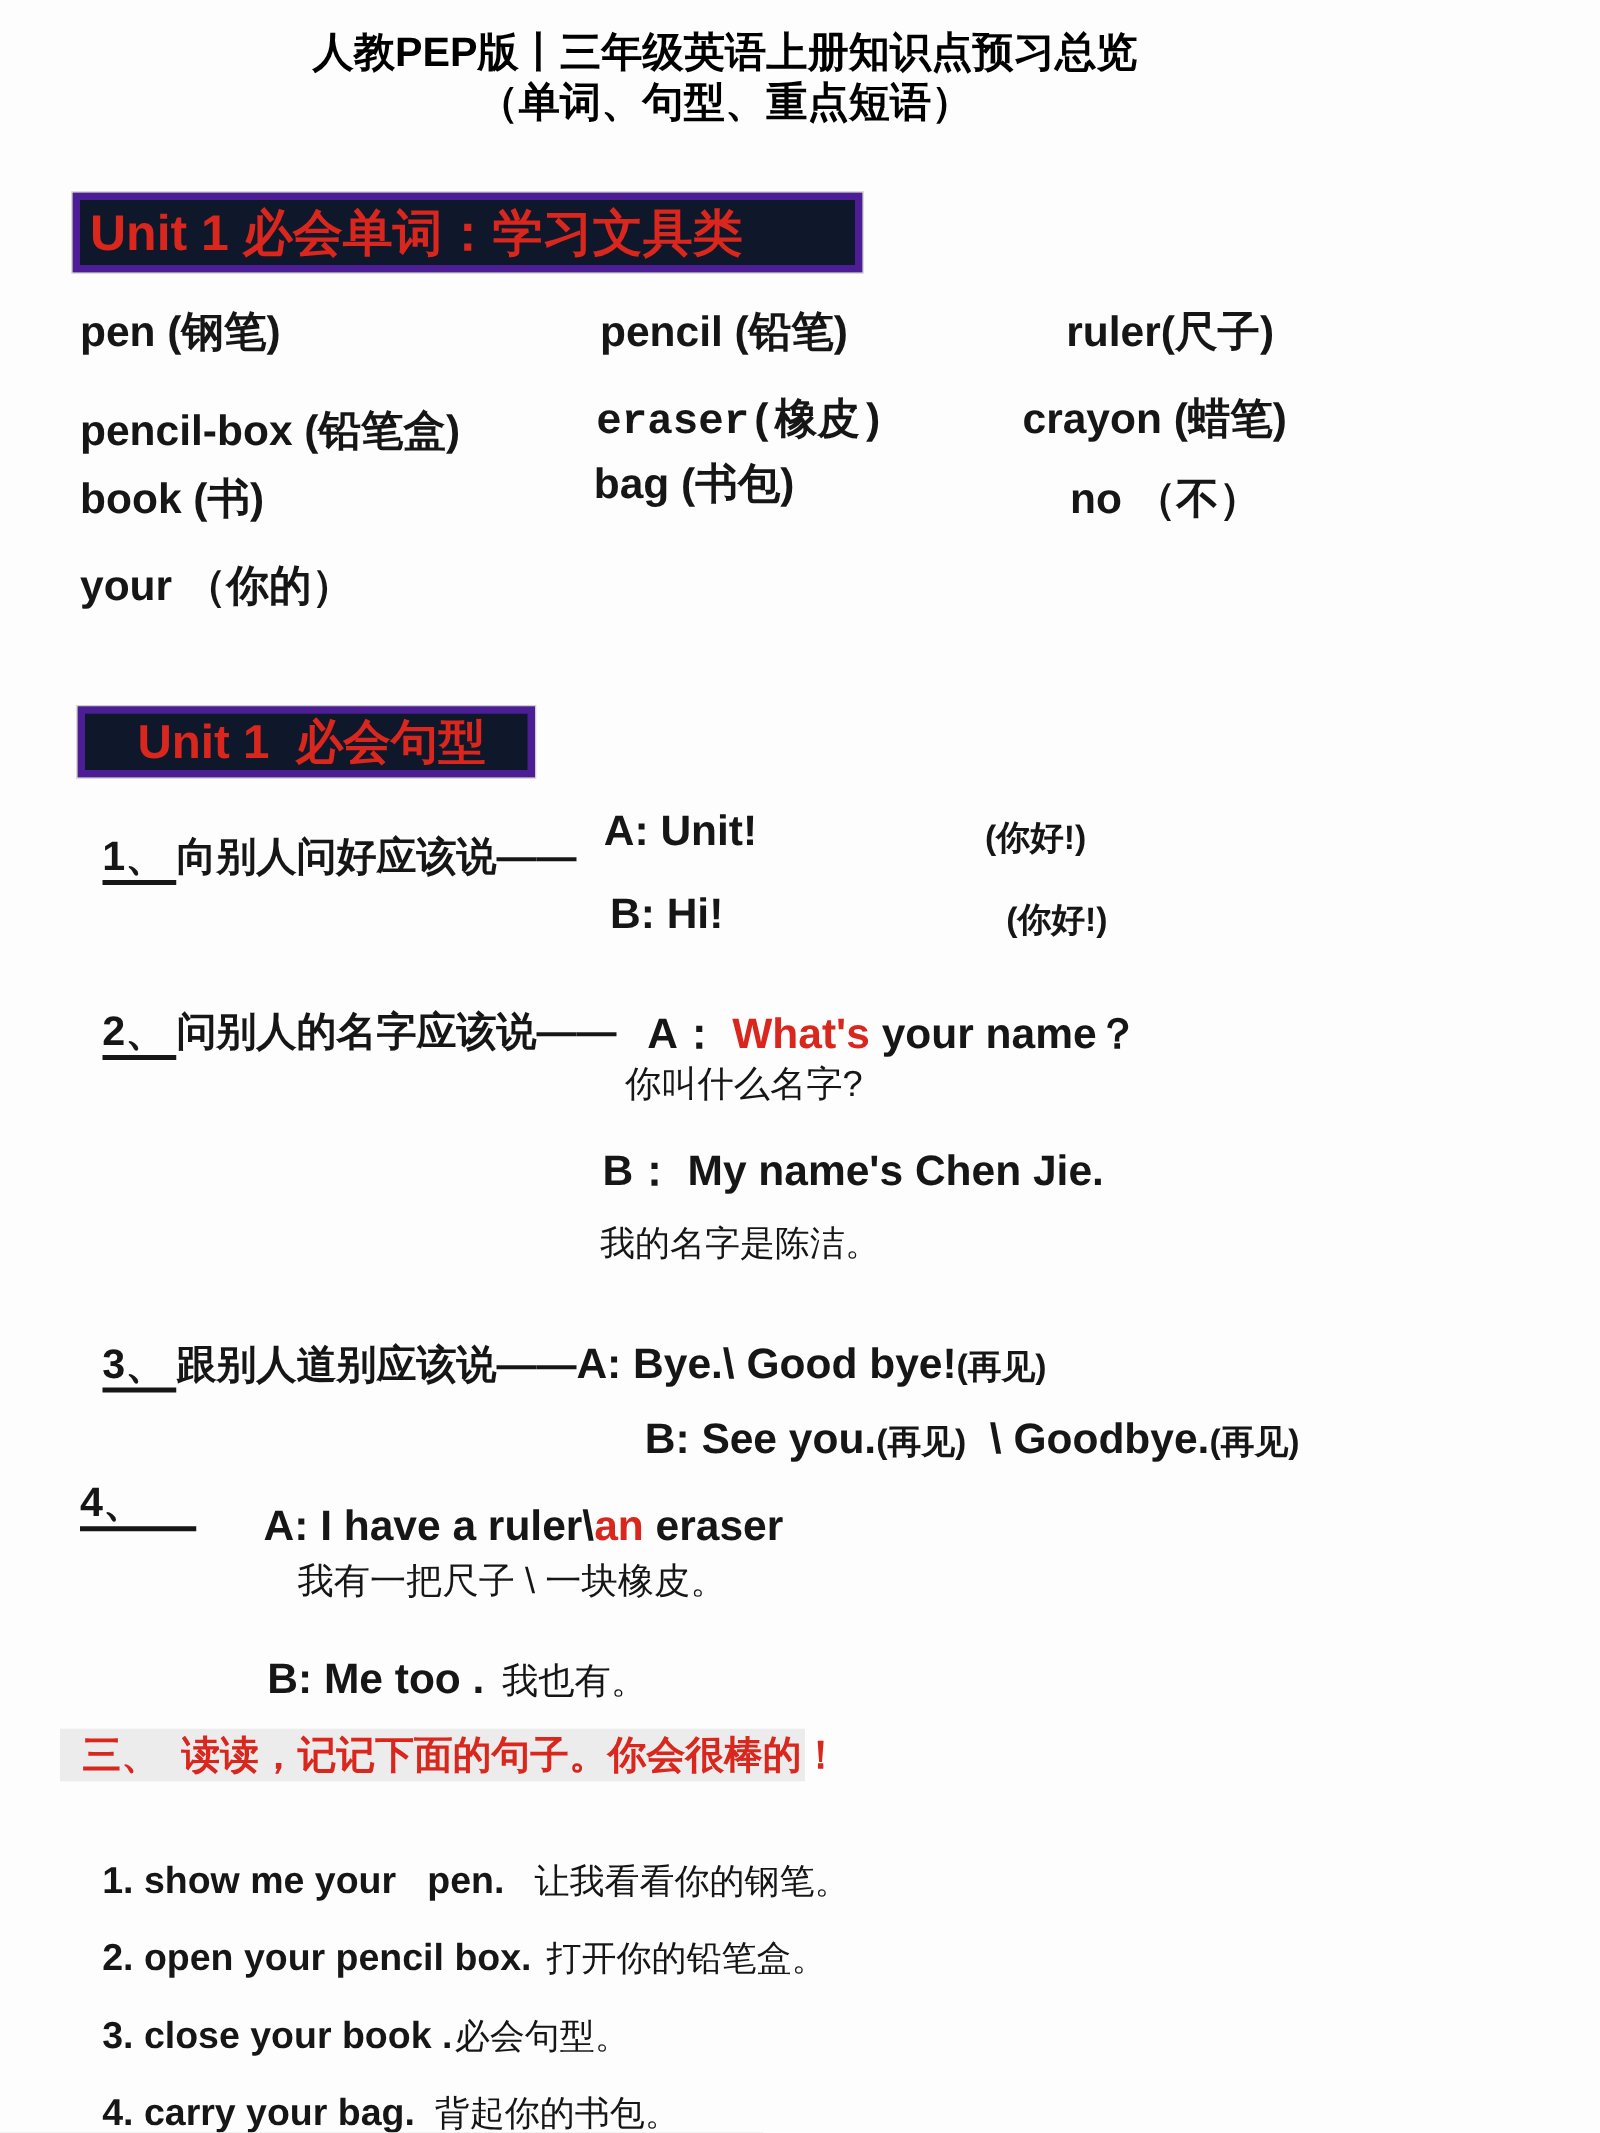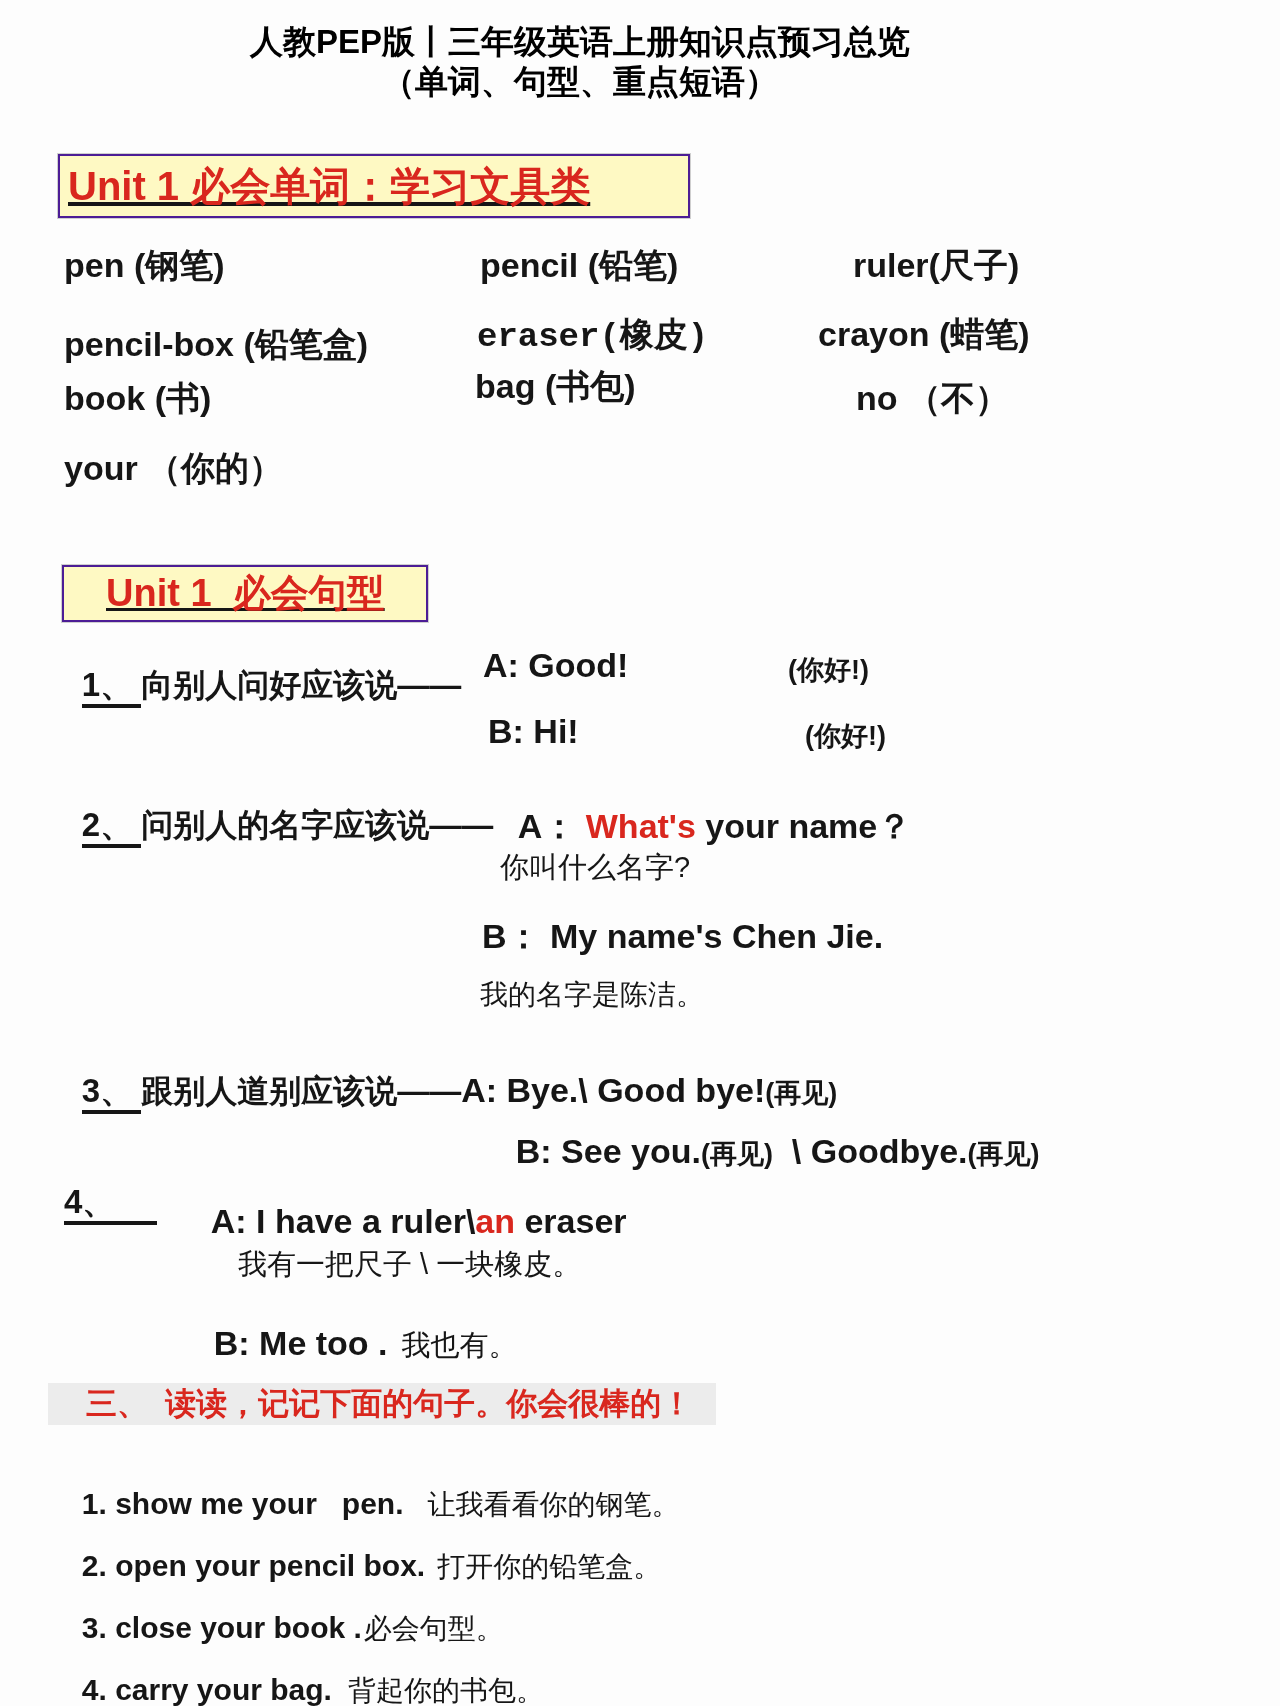--- a/index.html
+++ b/index.html
@@ -10,25 +10,25 @@
     background:#fdfdfd;
     font-family:"Liberation Sans","DejaVu Sans",sans-serif;
     color:#161616;
     overflow:hidden;
   }
   .abs{position:absolute;white-space:pre;}
   .ctr{left:0;width:1160px;text-align:center;}
   .blue{color:#000000;font-weight:700;font-size:33px;line-height:40px;}
   .hbox{
     position:absolute;
-    border:2px solid #4c1d95;
+    border:6px solid #4c1d95;
     outline:1px solid #cfcfcf;
-    background:#fef9c3;
+    background:#0f172a;
     box-sizing:border-box;
-    display:flex;align-items:center;text-decoration:underline;
+    display:flex;align-items:center;
   }
   .hbox .t{font-weight:700;color:#d9271e;white-space:pre;}
   .word{font-size:34px;font-weight:700;}
   .num{
     display:inline-block;
     font-size:33px;font-weight:700;
     border-bottom:4px solid #161616;
     padding:0 8px 1px 0;
     line-height:36px;
   }
@@ -75,21 +75,21 @@
   <span class="abs word" style="left:856px;top:376px;">no （不）</span>
   <span class="abs word" style="left:64px;top:446px;">your （你的）</span>
 
   <div class="hbox" style="left:62px;top:565px;width:366px;height:57px;">
     <span class="t" style="font-size:38px;padding-left:10px;margin-left:32px;">Unit 1  必会句型</span>
   </div>
 
   <div class="abs" style="left:64px;top:646px;">
     <span class="num">1、</span><span class="lead">向别人问好应该说——</span>
   </div>
-  <span class="abs dlg" style="left:483px;top:646px;">A: Good!</span>
+  <span class="abs dlg" style="left:483px;top:646px;">A: Unit!</span>
   <span class="abs note" style="left:788px;top:652px;">(你好!)</span>
 
   <span class="abs dlg" style="left:488px;top:712px;">B: Hi!</span>
   <span class="abs note" style="left:805px;top:718px;">(你好!)</span>
 
   <div class="abs" style="left:64px;top:786px;">
     <span class="num">2、</span><span class="lead">问别人的名字应该说——</span>
   </div>
   <div class="abs" style="left:500px;top:786px;">
     <span class="dlg">A： </span><span class="dlg dlg-red">What's</span><span class="dlg"> your name？</span>
@@ -107,21 +107,21 @@
 
   <span class="abs num num-wide" style="left:64px;top:1184px;">4、</span>
   <div class="abs" style="left:193px;top:1184px;">
     <span class="dlg">A: I have a ruler\</span><span class="dlg dlg-red">an</span><span class="dlg"> eraser</span>
   </div>
   <span class="abs trans" style="left:238px;top:1245px;">我有一把尺子 \ 一块橡皮。</span>
   <div class="abs" style="left:196px;top:1306px;">
     <span class="dlg">B: Me too .</span><span class="trans" style="margin-left:14px;">我也有。</span>
   </div>
 
-  <div class="bar" style="left:48px;top:1383px;width:648px;height:42px;padding-left:20px;">
+  <div class="bar" style="left:48px;top:1383px;width:596px;height:42px;">
     <span class="t" style="padding-left:18px;">三、  读读，记记下面的句子。你会很棒的！</span>
   </div>
 
   <div class="abs" style="left:64px;top:1468px;">
     <span class="list-en">1. show me your   pen.</span><span class="list-zh gap-a">让我看看你的钢笔。</span>
   </div>
   <div class="abs" style="left:64px;top:1530px;">
     <span class="list-en">2. open your pencil box.</span><span class="list-zh gap-b">打开你的铅笔盒。</span>
   </div>
   <div class="abs" style="left:64px;top:1592px;">

